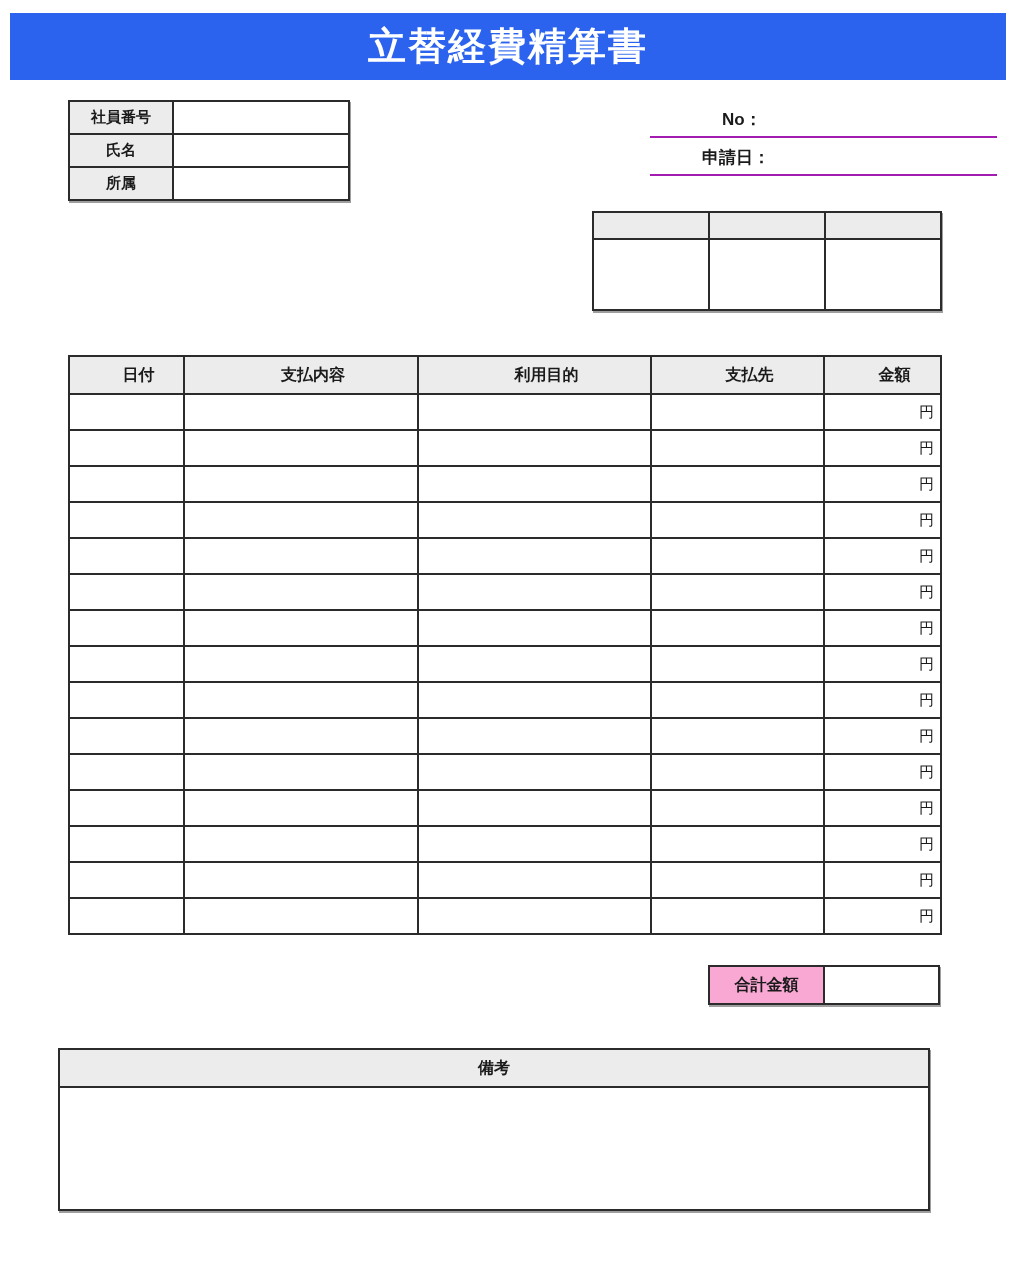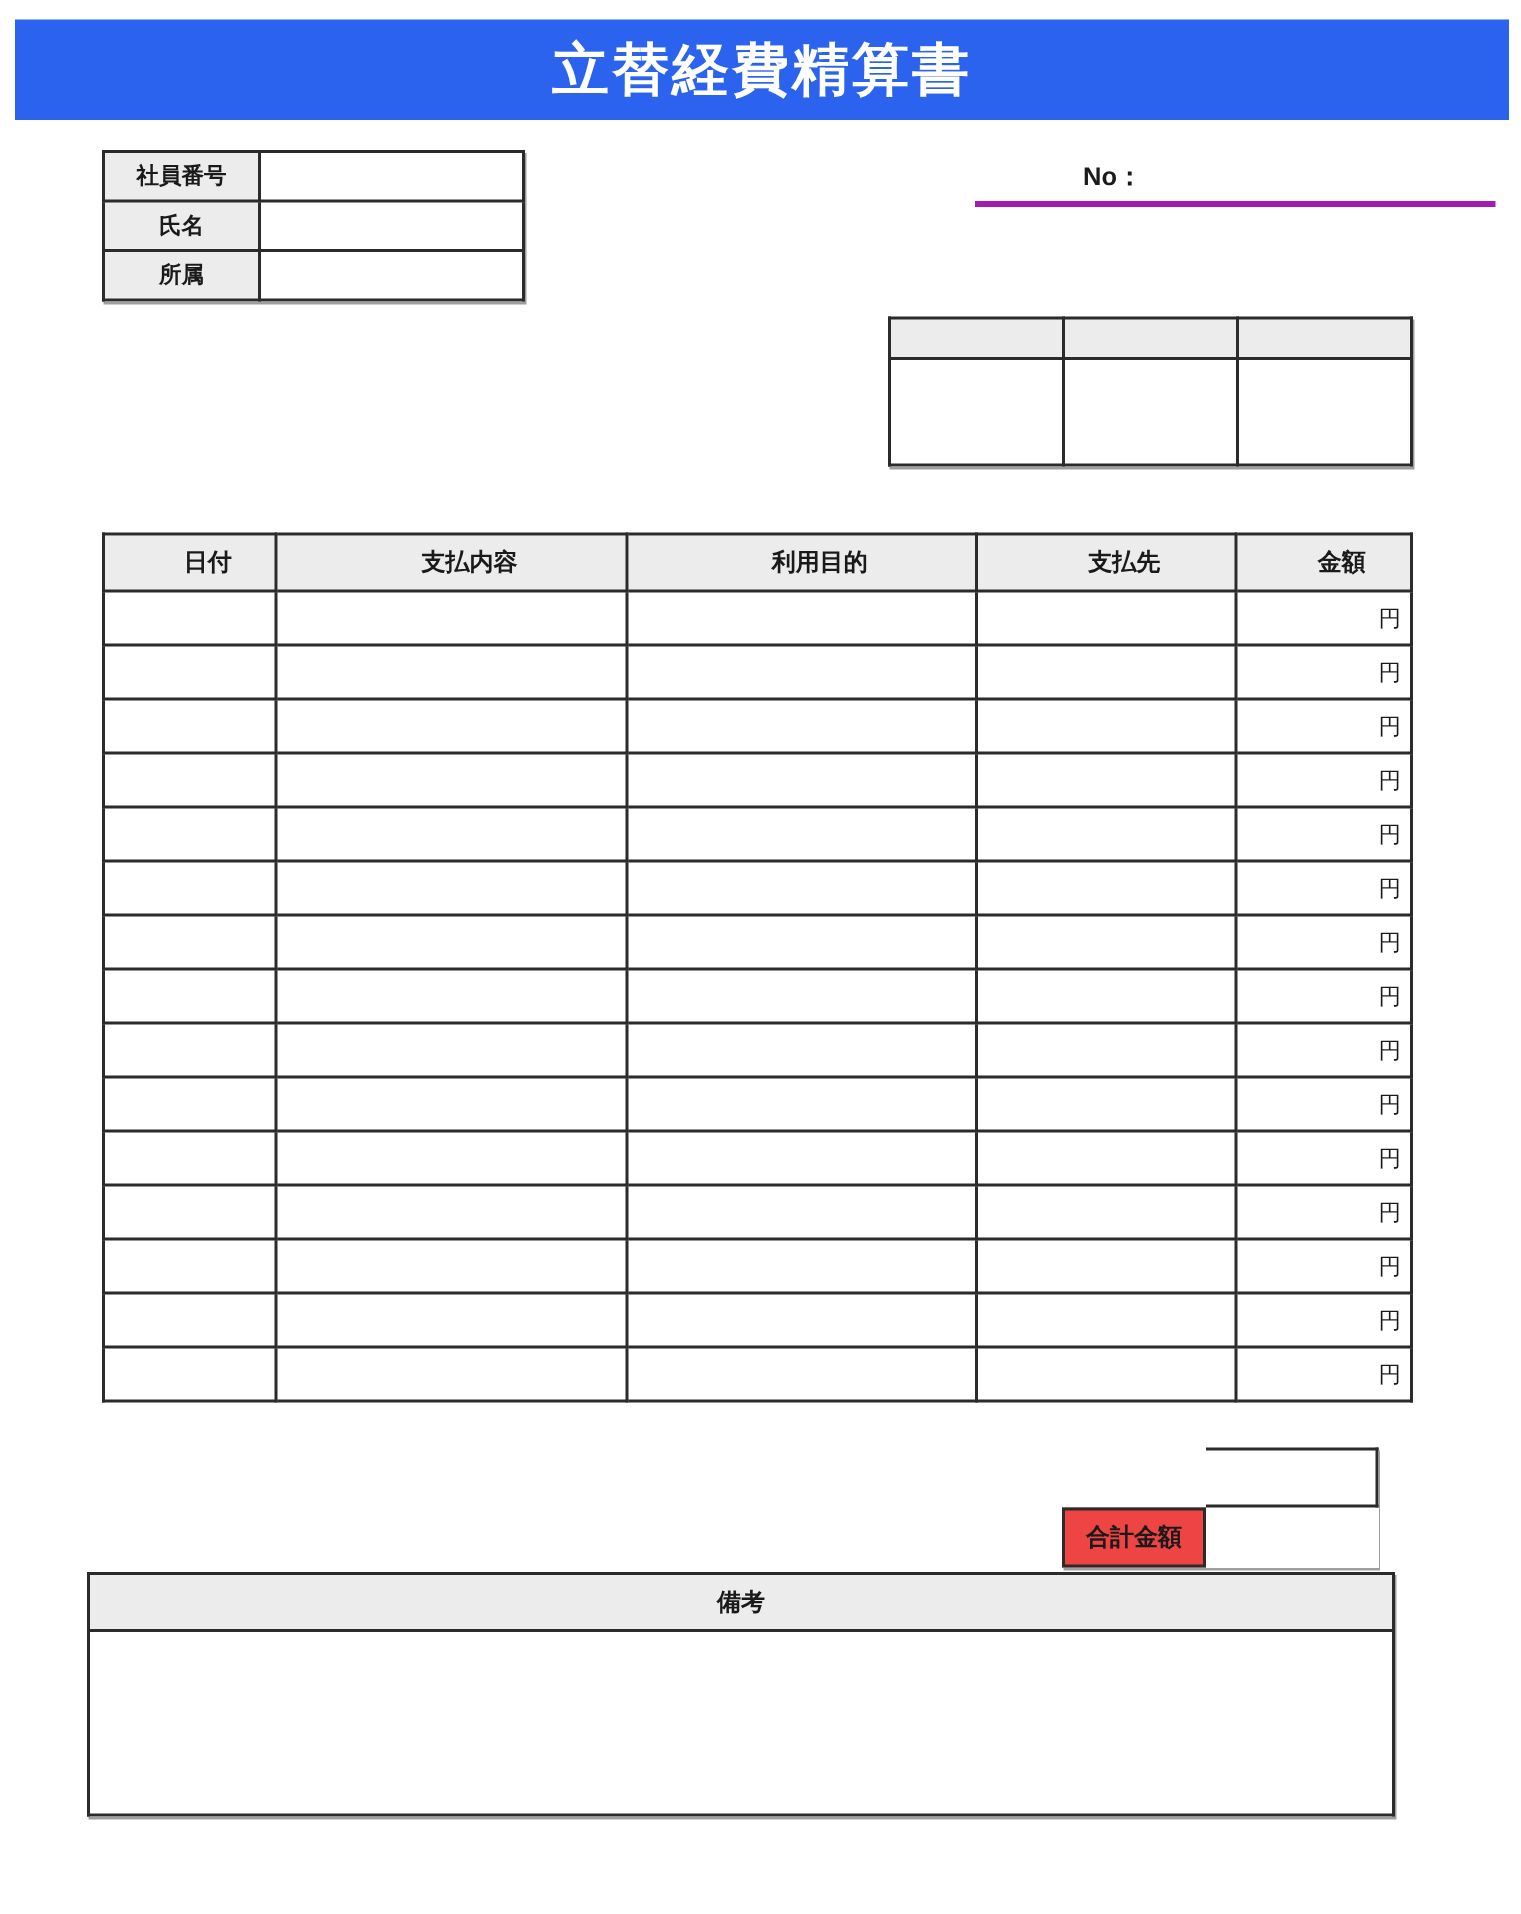--- a/index.html
+++ b/index.html
@@ -64,21 +64,21 @@
   }
 
   
   .meta-area {
     position: absolute;
     left: 650px; top: 100px;
     width: 347px;
   }
   .meta-row {
     height: 38px;
-    border-bottom: 4px solid #a21caf;
+    border-bottom: 2px solid #a21caf;
     display: flex;
     align-items: flex-end;
   }
   .meta-row .meta-label {
     font-size: 17px;
     font-weight: bold;
     padding-bottom: 5px;
   }
   .meta-row.no-row .meta-label { padding-left: 72px; }
   .meta-row.date-row .meta-label { padding-left: 52px; }
@@ -131,27 +131,26 @@
   }
 
   
   .total-row {
     position: absolute;
     left: 708px; top: 965px;
     display: flex;
     box-shadow: 1px 2px 0 var(--shadow-gray);
   }
   .total-label {
-    width: 96px; height: 40px;
-    border: 2px solid var(--border-dark);
-    background: #ef4444;
+    width: 117px; height: 40px;
+    border: 2px solid var(--border-dark);
+    background: #f9a8d4;
     display: flex; align-items: center; justify-content: center;
     font-size: 16px;
     font-weight: bold;
-    margin-top: 40px;
   }
   .total-value {
     width: 115px; height: 40px;
     border: 2px solid var(--border-dark);
     border-left: none;
     background: #ffffff;
   }
 
   
   .remarks-box {
@@ -197,20 +196,24 @@
       <tr>
         <td class="lbl">所属</td>
         <td class="val"></td>
       </tr>
     </tbody>
   </table>
 
   <div class="meta-area">
     <div class="meta-row no-row">
       <span class="meta-label">No：</span>
+      <span class="meta-value"></span>
+    </div>
+    <div class="meta-row date-row">
+      <span class="meta-label">申請日：</span>
       <span class="meta-value"></span>
     </div>
   </div>
 
   <table class="approval-table">
     <tbody>
       <tr class="hdr">
         <td></td>
         <td></td>
         <td></td>

